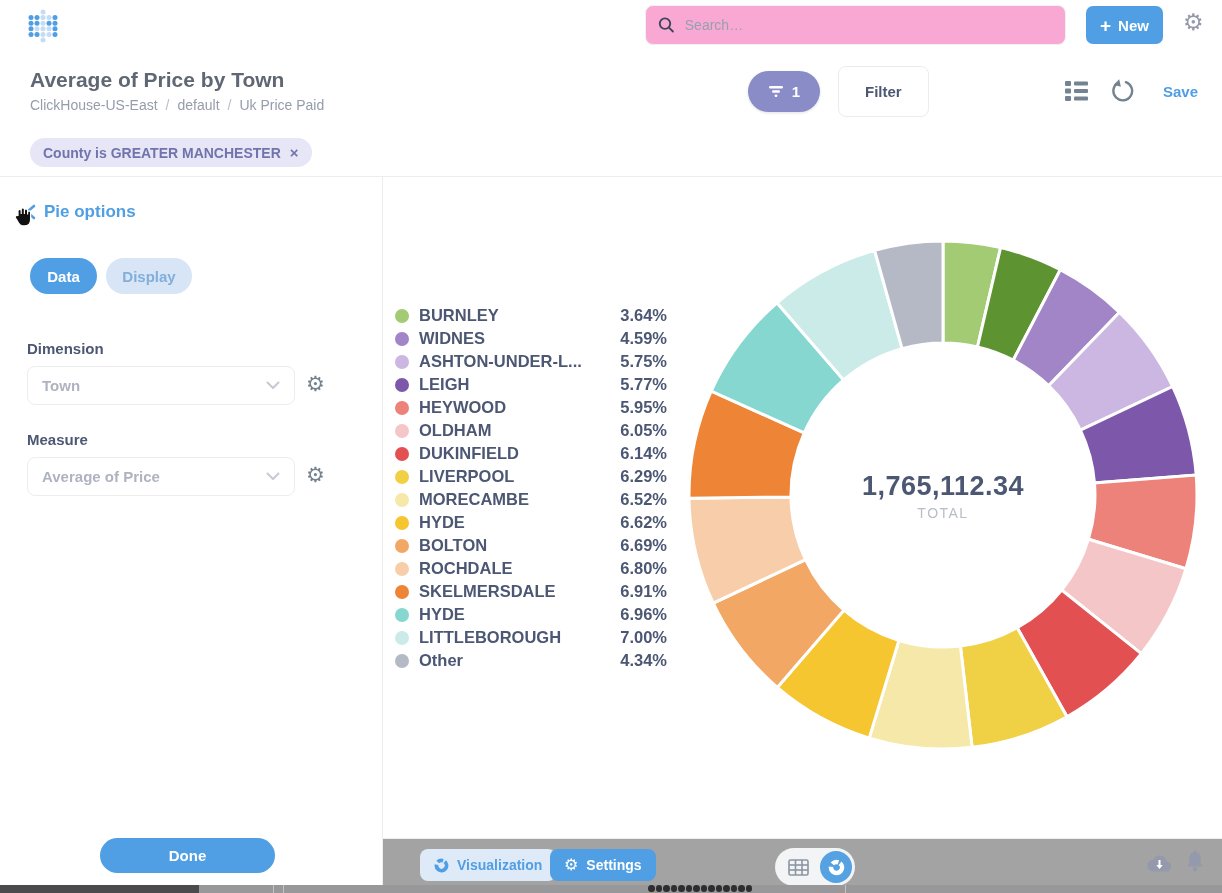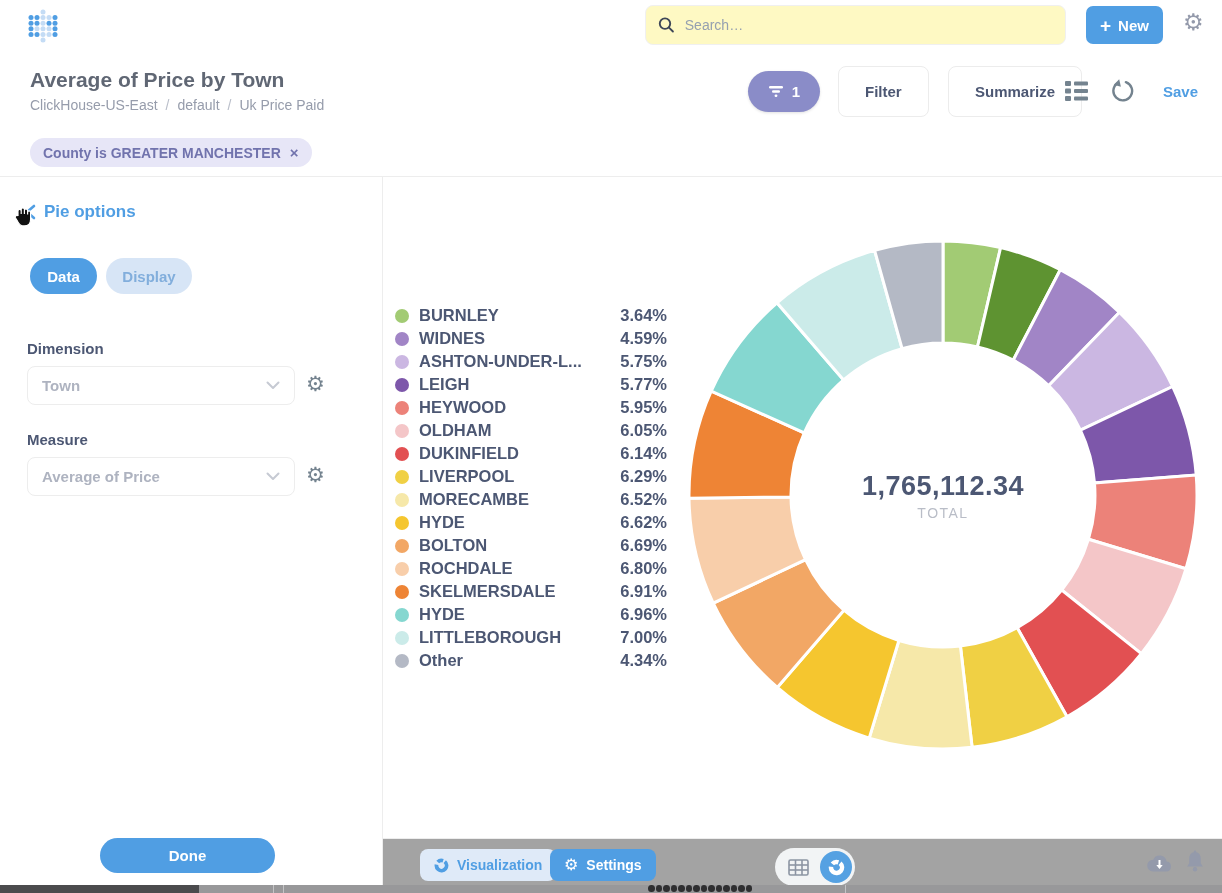--- a/index.html
+++ b/index.html
@@ -3,21 +3,21 @@
 <meta charset="utf-8">
 <style>
   * { margin:0; padding:0; box-sizing:border-box; }
   html,body { width:1222px; height:893px; }
   body { font-family:"Liberation Sans", sans-serif; background:#fff; overflow:hidden; }
   #app { position:relative; width:1222px; height:893px; background:#fff; }
 
   
   .logo { position:absolute; left:28px; top:9px; }
   .search-box { position:absolute; left:645px; top:5px; width:421px; height:40px;
-    background:#fef9c3; border:1px solid #f0f0f0; border-radius:8px;
+    background:#f9a8d4; border:1px solid #f0f0f0; border-radius:8px;
     display:flex; align-items:center; padding:0 12px; gap:10px; }
   .search-box input { border:none; outline:none; background:transparent; font-size:14px;
     color:#4c5773; width:100%; font-family:"Liberation Sans",sans-serif; }
   .search-box input::placeholder { color:#95a0b0; }
   .new-btn { position:absolute; left:1086px; top:6px; height:38px; padding:0 14px;
     background:#509ee3; color:#fff; border:none; border-radius:7px; font-size:15px;
     font-weight:700; display:flex; align-items:center; gap:7px; cursor:pointer;
     font-family:"Liberation Sans",sans-serif; }
   .new-btn .plus { font-size:19px; font-weight:700; line-height:1; }
   .gear-top { position:absolute; left:1183px; top:11px; font-size:23px; color:#949aab;
@@ -167,21 +167,20 @@
 
   <div class="filters-pill">
     <svg width="16" height="13" viewBox="0 0 16 13">
       <rect x="1" y="1" width="14" height="2.4" rx="1.2" fill="#fff"></rect>
       <rect x="4" y="5.3" width="8" height="2.4" rx="1.2" fill="#fff"></rect>
       <rect x="6.6" y="9.6" width="2.8" height="2.4" rx="1.2" fill="#fff"></rect>
     </svg>
     <span class="count">1</span>
   </div>
   <button class="hdr-btn" id="filter-btn">Filter</button>
-  <button class="hdr-btn" id="summarize-btn">Summarize</button>
 
   <button class="icon-btn" id="notebook-btn">
     <svg width="25" height="22" viewBox="0 0 25 22">
       <rect x="1" y="1" width="6" height="5" rx="1" fill="#74838f"></rect>
       <rect x="10" y="1.5" width="14" height="4" rx="1" fill="#74838f"></rect>
       <rect x="1" y="8.5" width="6" height="5" rx="1" fill="#74838f"></rect>
       <rect x="10" y="9" width="14" height="4" rx="1" fill="#74838f"></rect>
       <rect x="1" y="16" width="6" height="5" rx="1" fill="#74838f"></rect>
       <rect x="10" y="16.5" width="14" height="4" rx="1" fill="#74838f"></rect>
     </svg>

